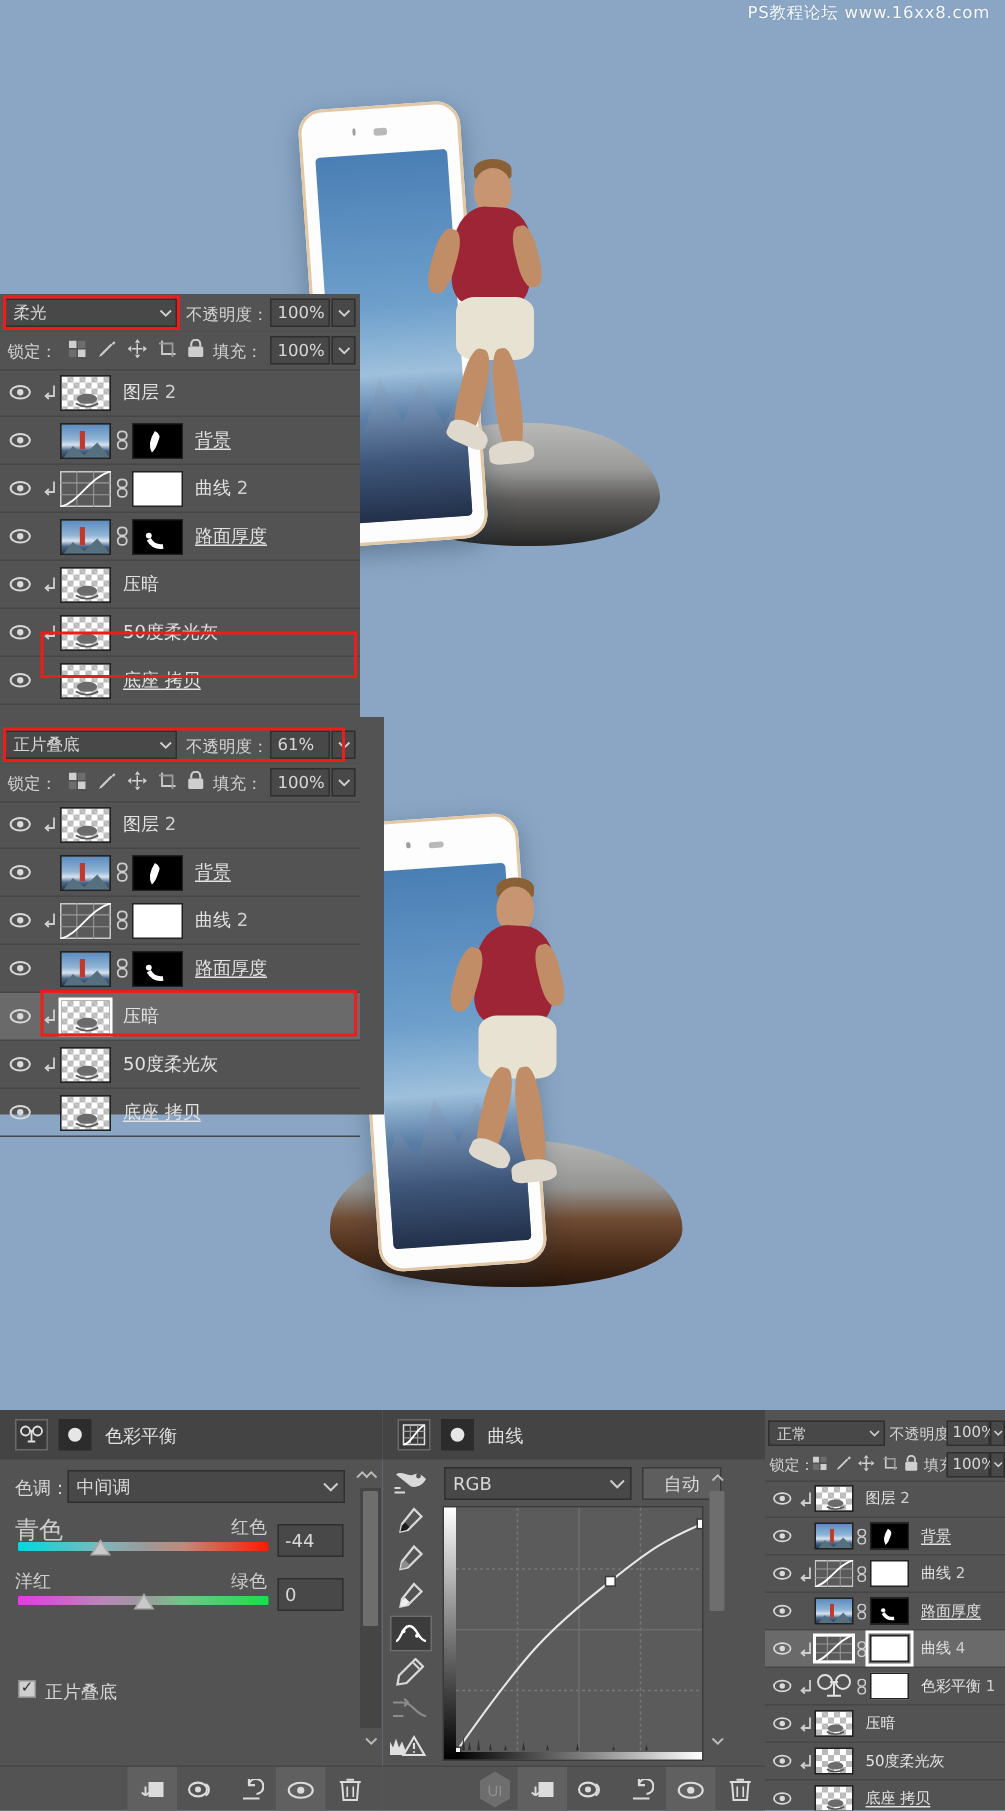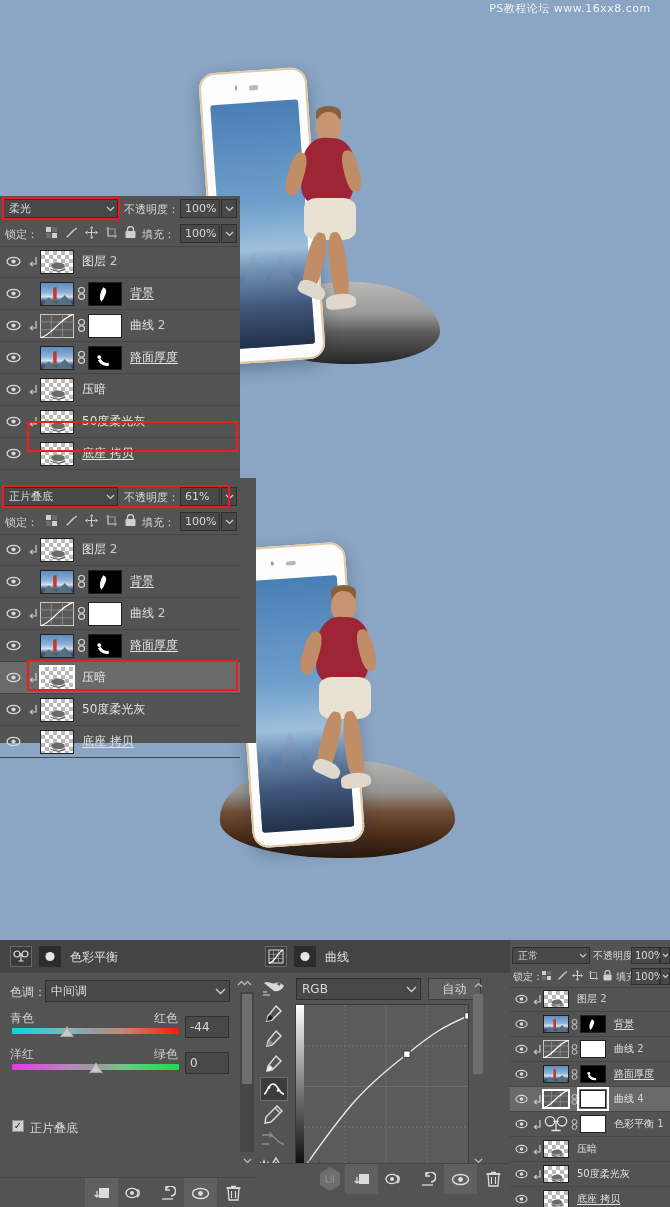--- a/index.html
+++ b/index.html
@@ -10,21 +10,21 @@
     font-size:11px;color:#d6d6d6;
     -webkit-font-smoothing:none;
   }
   .abs{position:absolute;}
 
   
   #canvas-area{left:0;top:0;width:670px;height:940px;background:#8aa6c4;}
   .watermark{
     position:absolute;top:1px;left:480px;width:180px;height:15px;
     font-size:11px;color:#ffffff;letter-spacing:.5px;
-    text-align:center;line-height:15px;
+    text-align:right;line-height:15px;
     text-shadow:0 0 1px #6d89a8;white-space:nowrap;opacity:.95;
   }
 
   
   .comp{position:absolute;}
   .phone{
     position:absolute;background:#fdfdfd;
     border-radius:16px;
     box-shadow:0 6px 16px rgba(30,50,70,.35);
     transform:rotate(-4deg);
@@ -660,21 +660,21 @@
     <span class="cv" style="font-size:12px;">中间调</span>
     <span class="caret" style="width:18px;">
         <svg width="11" height="7" viewBox="0 0 11 7">
           <path d="M1 1l4.5 4.5L10 1" stroke="#cfcfcf" fill="none" stroke-width="1.3"></path>
         </svg>
       </span>
   </div>
 
   <div class="abs" id="cb-sliders" style="left:0;top:70px;width:255px;height:105px;">
       <div class="abs" style="left: 0px; top: 0px; width: 255px; height: 36px;">
-    <div class="abs" style="left:10px;top:0;font-size:12px;color:#cfcfcf;">青色</div>
+    <div class="abs" style="left:10px;top:0;font-size:16px;color:#cfcfcf;">青色</div>
     <div class="abs" style="left:150px;top:0;font-size:12px;color:#cfcfcf;text-align:right;width:28px;">红色</div>
     <div class="abs sl-wrap" style="left:12px;top:18px;width:167px;background:linear-gradient(90deg,#00d8e0 0%,#7fb7bb 34%,#9a9a9a 50%,#c08a7a 66%,#ff1a00 100%);"></div>
     <div class="abs sl-knob" style="left:60.11px;top:16px;"></div>
     <div class="abs field" style="left:185px;top:6px;width:44px;height:22px;">
       <span style="padding-left:4px;font-size:12px;">-44</span>
     </div>
       </div>
       <div class="abs" style="left: 0px; top: 36px; width: 255px; height: 36px;">
     <div class="abs" style="left:10px;top:0;font-size:12px;color:#cfcfcf;">洋红</div>
     <div class="abs" style="left:150px;top:0;font-size:12px;color:#cfcfcf;text-align:right;width:28px;">绿色</div>
@@ -854,21 +854,21 @@
         <path d="M1 5l3.5-3.5L8 5" stroke="#bdbdbd" fill="none" stroke-width="1.2"></path>
       </svg>
     </div>
   <div class="scroll-thumb" style="left:218px;top:54px;width:10px;height:80px;"></div>
   <div class="abs arrow-btn" style="left:216px;top:214px;width:14px;height:14px;">
     <svg width="9" height="6" viewBox="0 0 9 6">
         <path d="M1 1l3.5 3.5L8 1" stroke="#bdbdbd" fill="none" stroke-width="1.2"></path>
       </svg>
     </div>
 
-  <div class="abs tool-strip" style="left:0;top:223px;width:255px;align-items:flex-end;">
+  <div class="abs tool-strip" style="left:0;top:237px;width:255px;align-items:flex-end;">
     <div style="width:62px;"></div>
     <div class="abs" style="left:62px;top:2px;width:26px;height:26px;opacity:.45;">
       <svg width="26" height="26" viewBox="0 0 26 26">
           <path d="M13 1l10 6v12l-10 6-10-6V7z" fill="#8f8f8f"></path>
           <text x="13" y="17" font-size="10" fill="#d8d8d8" text-anchor="middle" font-family="Liberation Sans, sans-serif">UI</text>
         </svg></div>
     <div class="tool-btn active" style="margin-left:28px;">
       <svg width="17" height="15" viewBox="0 0 17 15">
           <rect x="6" y="2" width="10" height="10" fill="#dcdcdc"></rect>
           <path d="M4 11V5M4 11l-2.5-2M4 11l2.5-2" stroke="#dcdcdc" fill="none" stroke-width="1.3"></path>

